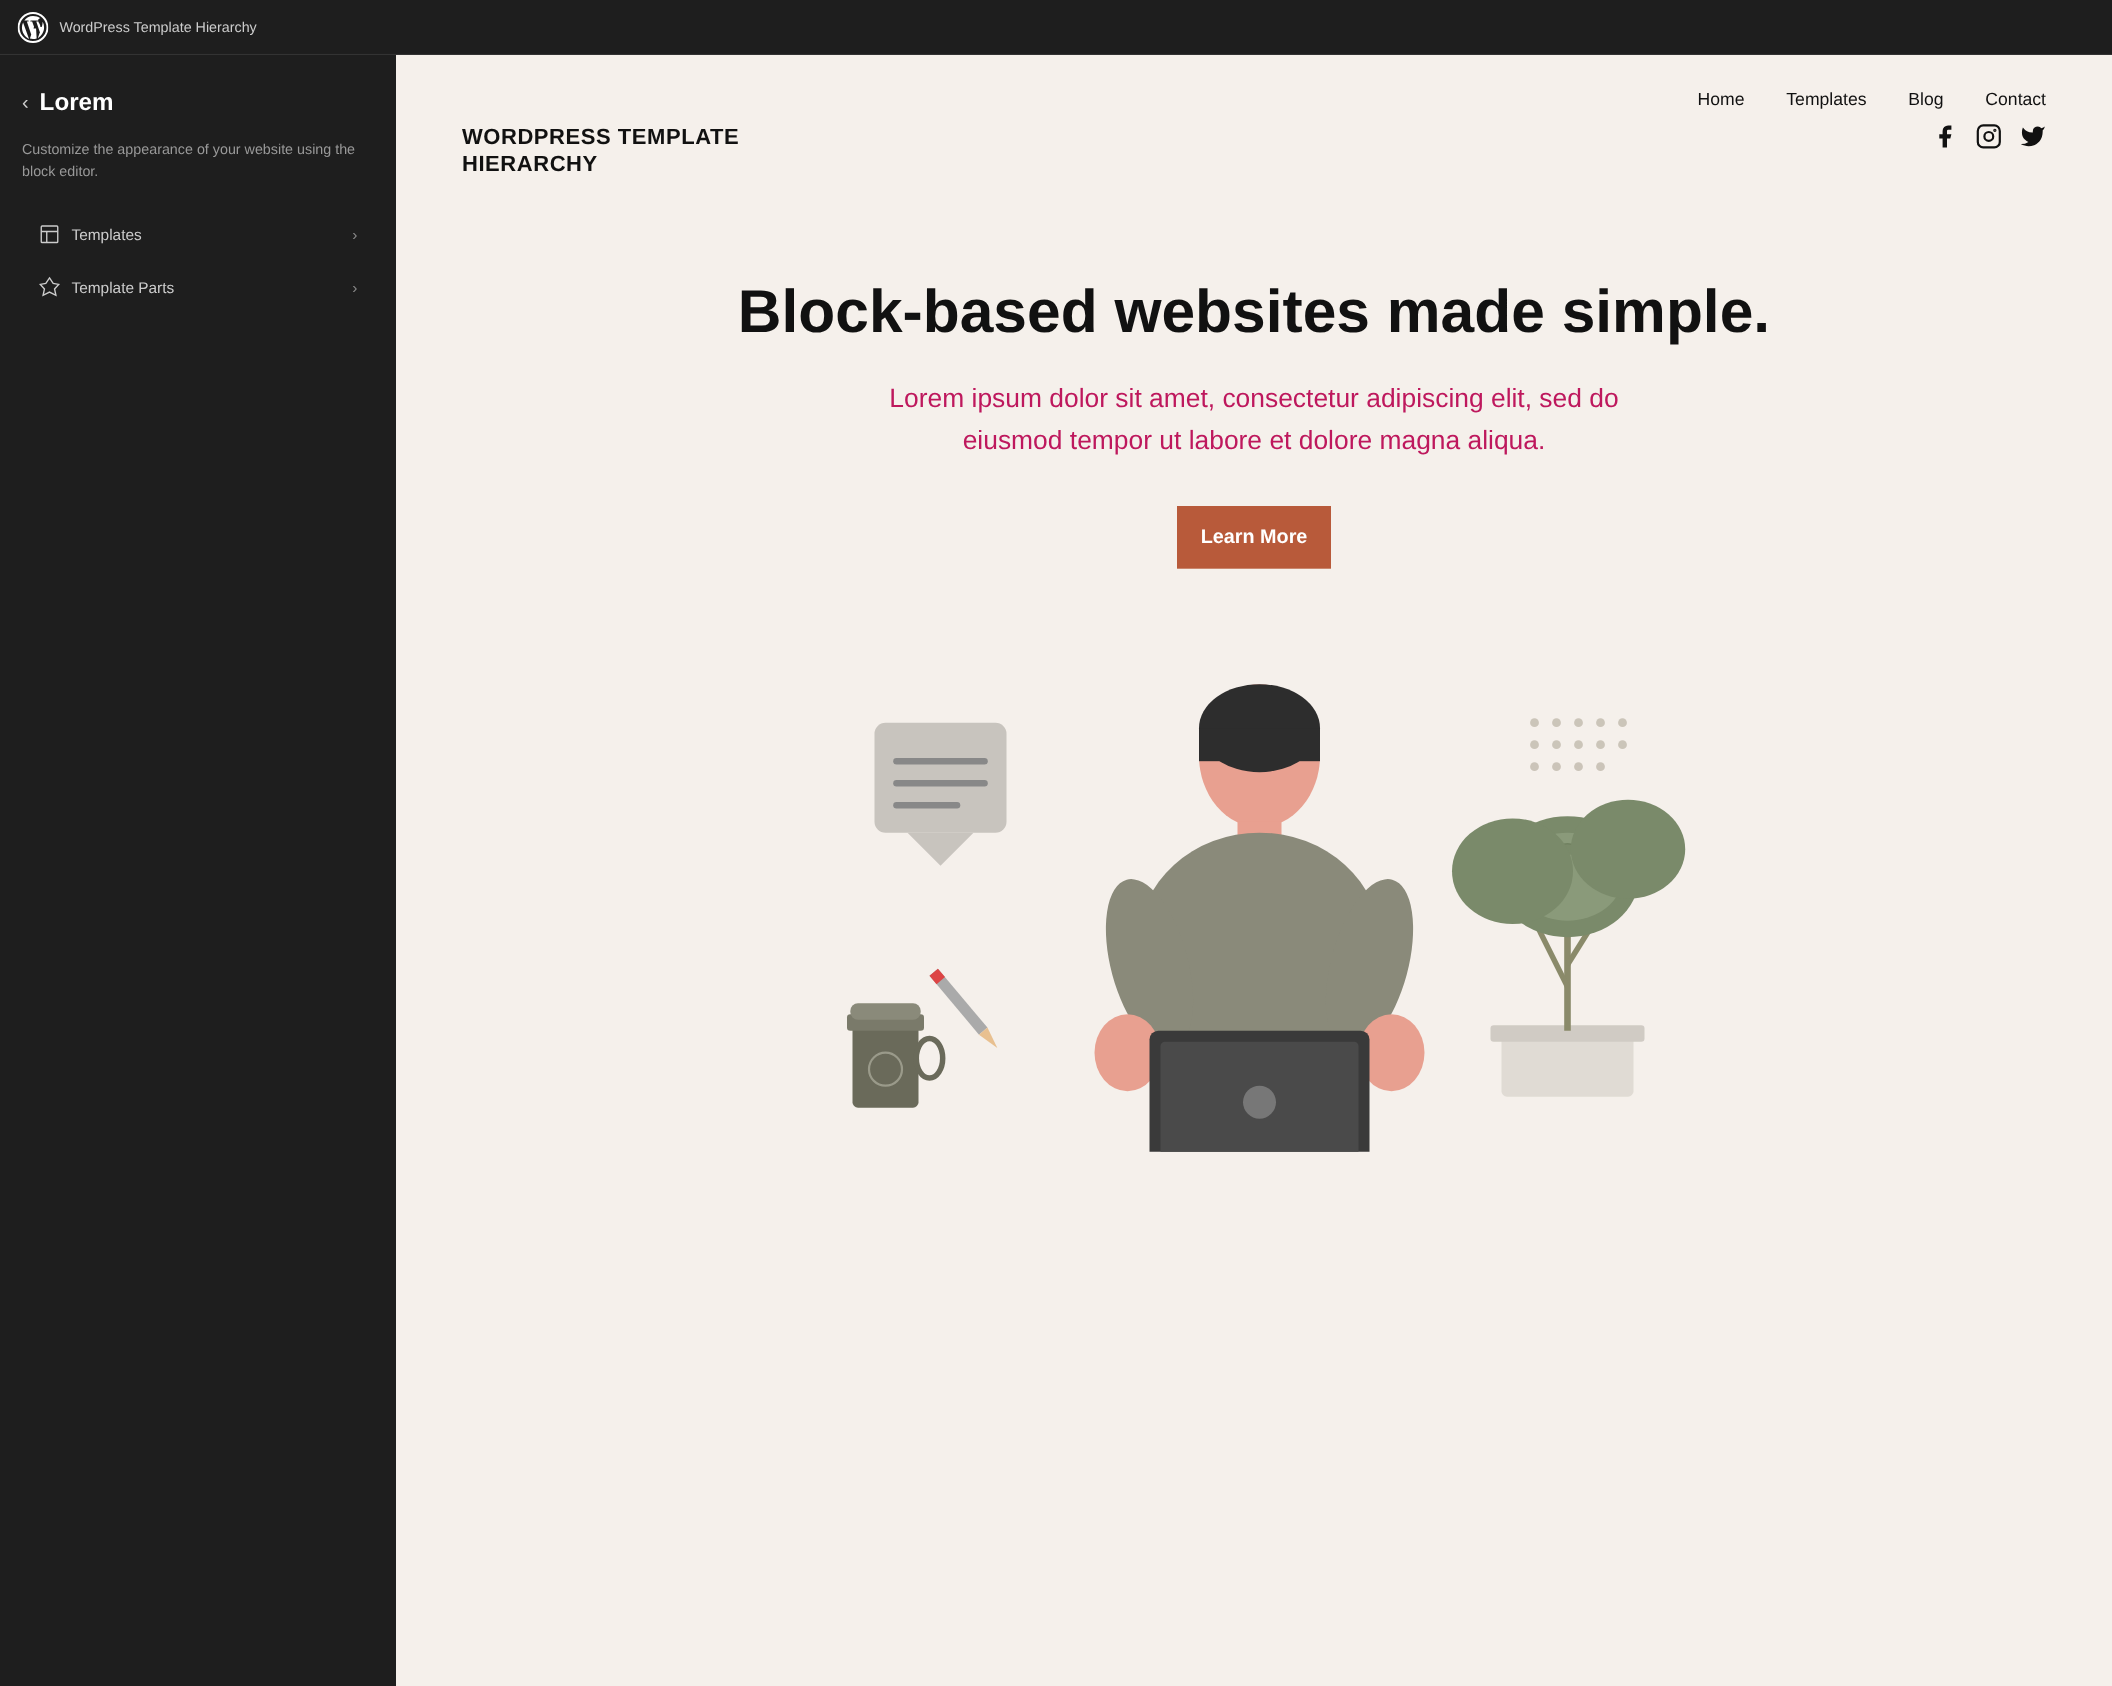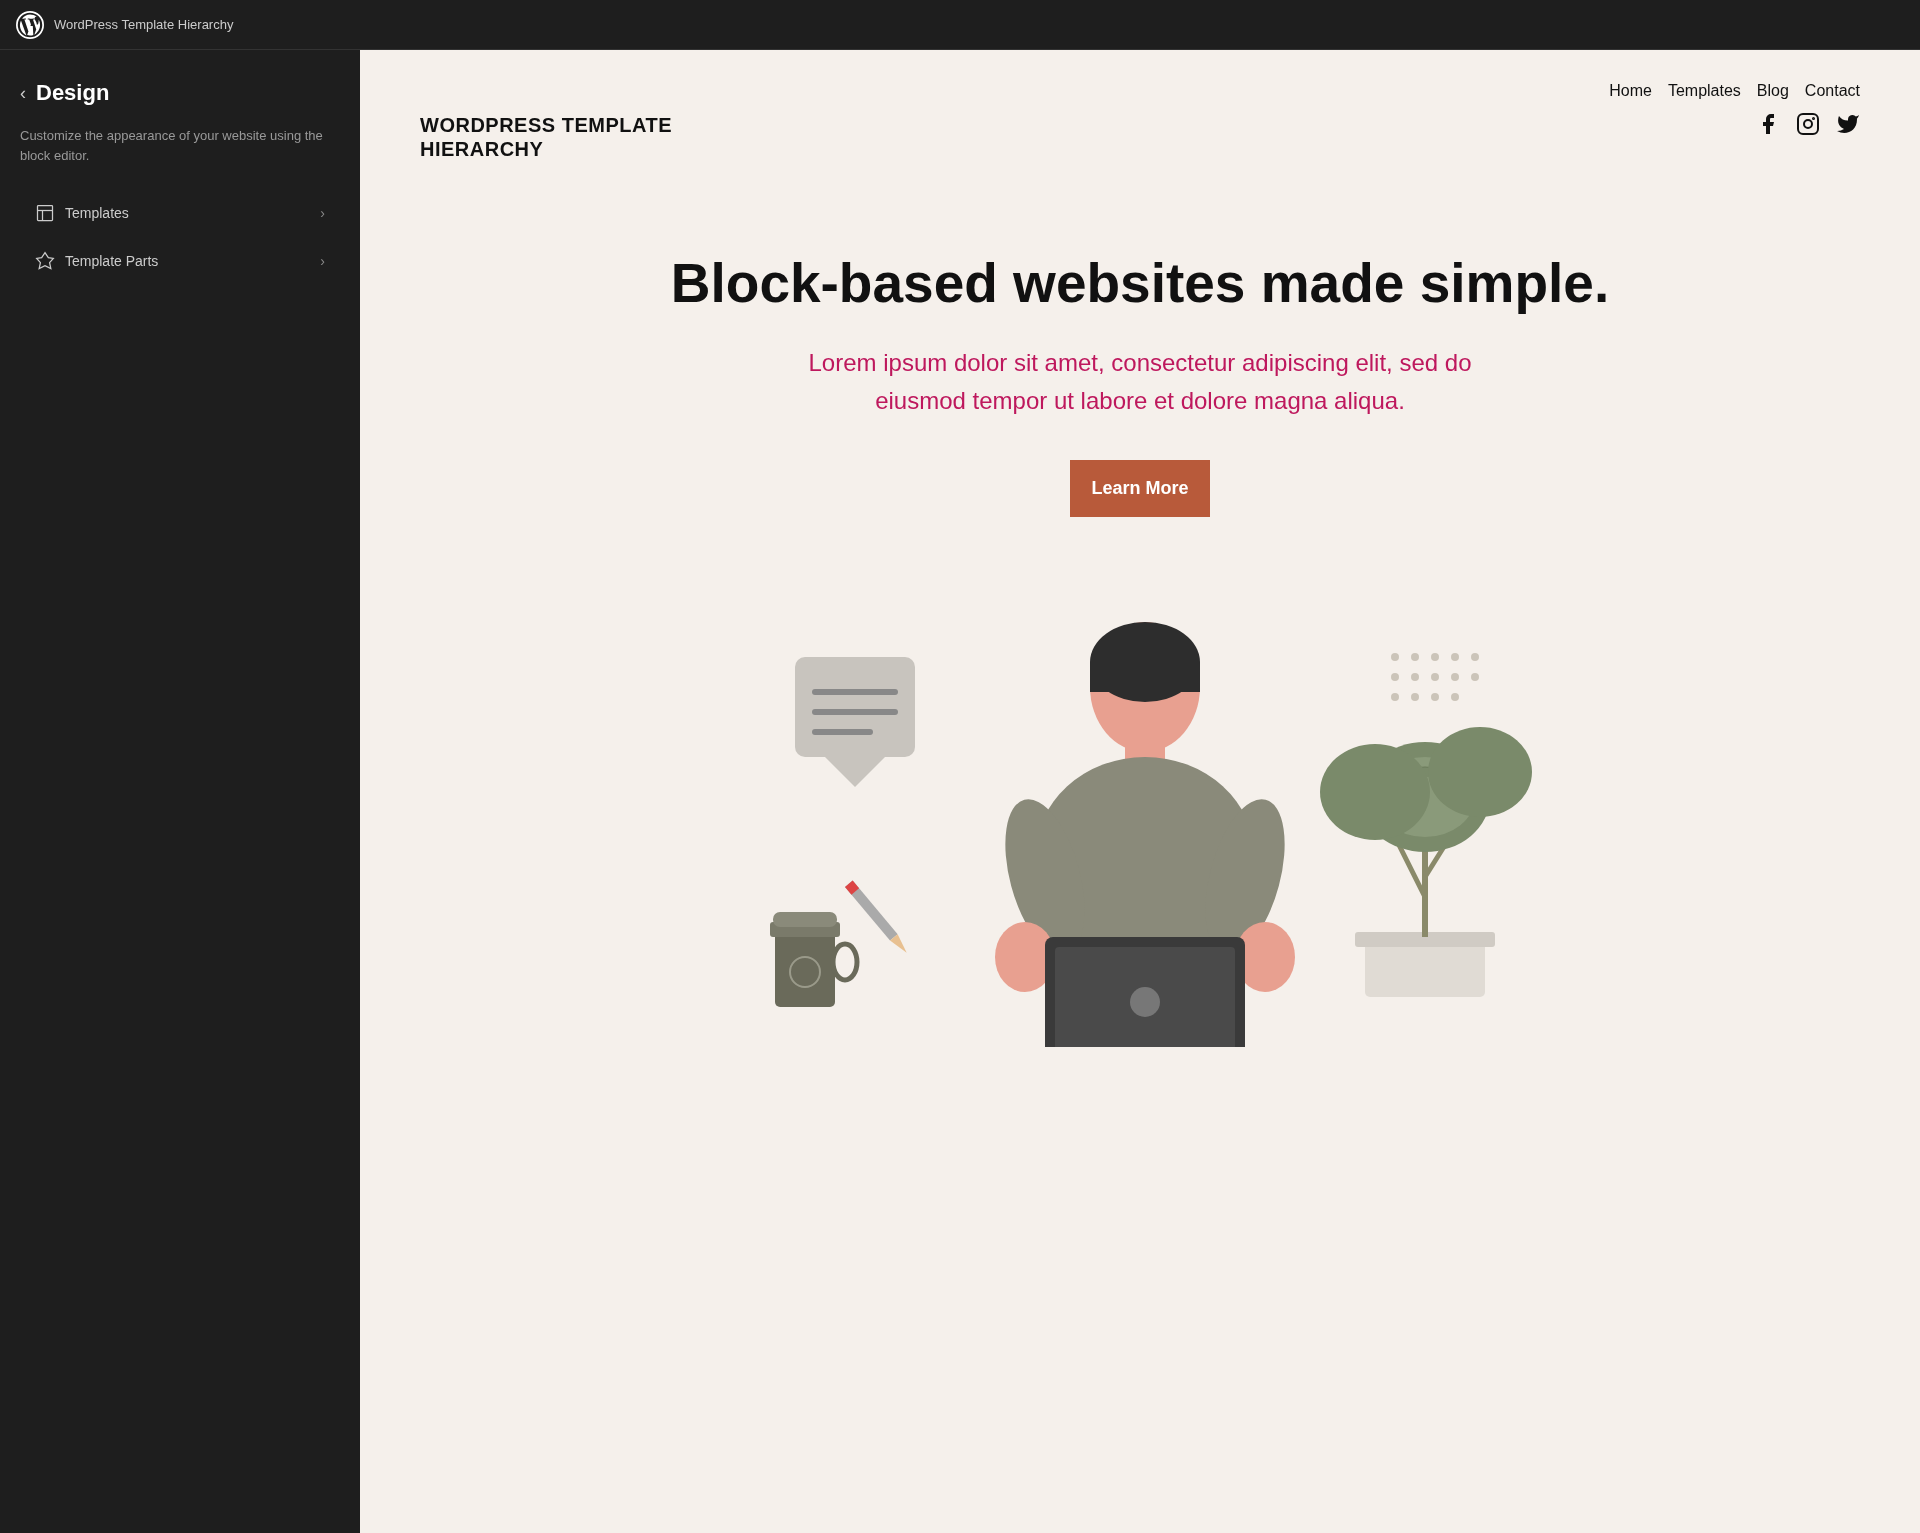--- a/index.html
+++ b/index.html
@@ -126,21 +126,21 @@
       margin-top: 31px;
     }
     .site-nav-right {
       display: flex;
       flex-direction: column;
       align-items: flex-end;
       gap: 12px;
     }
     .site-nav-links {
       display: flex;
-      gap: 16px;
+      gap: 38px;
     }
     .site-nav-link {
       font-size: 16px;
       color: #111;
       text-decoration: none;
       font-weight: 400;
     }
     .site-social-links {
       display: flex;
       gap: 16px;
@@ -207,21 +207,21 @@
     <path d="M4.5 16c0 5.2 3 9.7 7.4 11.9L5.7 10.8C4.9 12.4 4.5 14.1 4.5 16zm19.2-0.6c0-1.6-0.6-2.7-1.1-3.6-0.7-1.1-1.3-2-1.3-3.1 0-1.2 0.9-2.3 2.2-2.3h0.2C21.5 4.8 18.9 4 16 4 12.2 4 8.9 5.9 7 8.8h0.5c1.4 0 3.5-0.2 3.5-0.2 0.7 0 0.8 1 0.1 1.1 0 0-0.7 0.1-1.5 0.1l4.7 14 2.8-8.5-2-5.5c-0.7 0-1.4-0.1-1.4-0.1-0.7 0-0.6-1.1 0.1-1.1 0 0 2.2 0.2 3.5 0.2 1.4 0 3.5-0.2 3.5-0.2 0.7 0 0.8 1 0.1 1.1 0 0-0.7 0.1-1.5 0.1l4.6 13.8 1.3-4.2c0.6-1.8 1-3.1 1-4.2zm-7.5 1.6L12.8 27.4c1 0.3 2.1 0.5 3.2 0.5 1.3 0 2.6-0.2 3.8-0.6L19.2 17zm9.7-6.3c0 0.1 0 0.2 0 0.3 0 1.3-0.2 2.7-1 4.8l-3.9 11.4C24.7 24.8 27.5 20.7 27.5 16c0-2-0.5-3.9-1.3-5.6-.1.1-.2.2-.3.3z" fill="white"></path>
   </svg>
   <span class="top-bar-title">WordPress Template Hierarchy</span>
 </div>
 
 <div class="main-area">
 
   <div class="sidebar">
     <div class="sidebar-header">
       <span class="back-button">‹</span>
-      <span class="sidebar-title">Design</span>
+      <span class="sidebar-title">Lorem</span>
     </div>
     <p class="sidebar-description">Customize the appearance of your website using the block editor.</p>
 
     <nav class="sidebar-nav">
 
       <div class="sidebar-nav-item">
         <div class="nav-item-left">
           <svg class="nav-icon" viewBox="0 0 24 24" fill="none" stroke="currentColor" stroke-width="1.5">
             <rect x="3" y="3" width="18" height="18" rx="1"></rect>
             <line x1="3" y1="9" x2="21" y2="9"></line>

